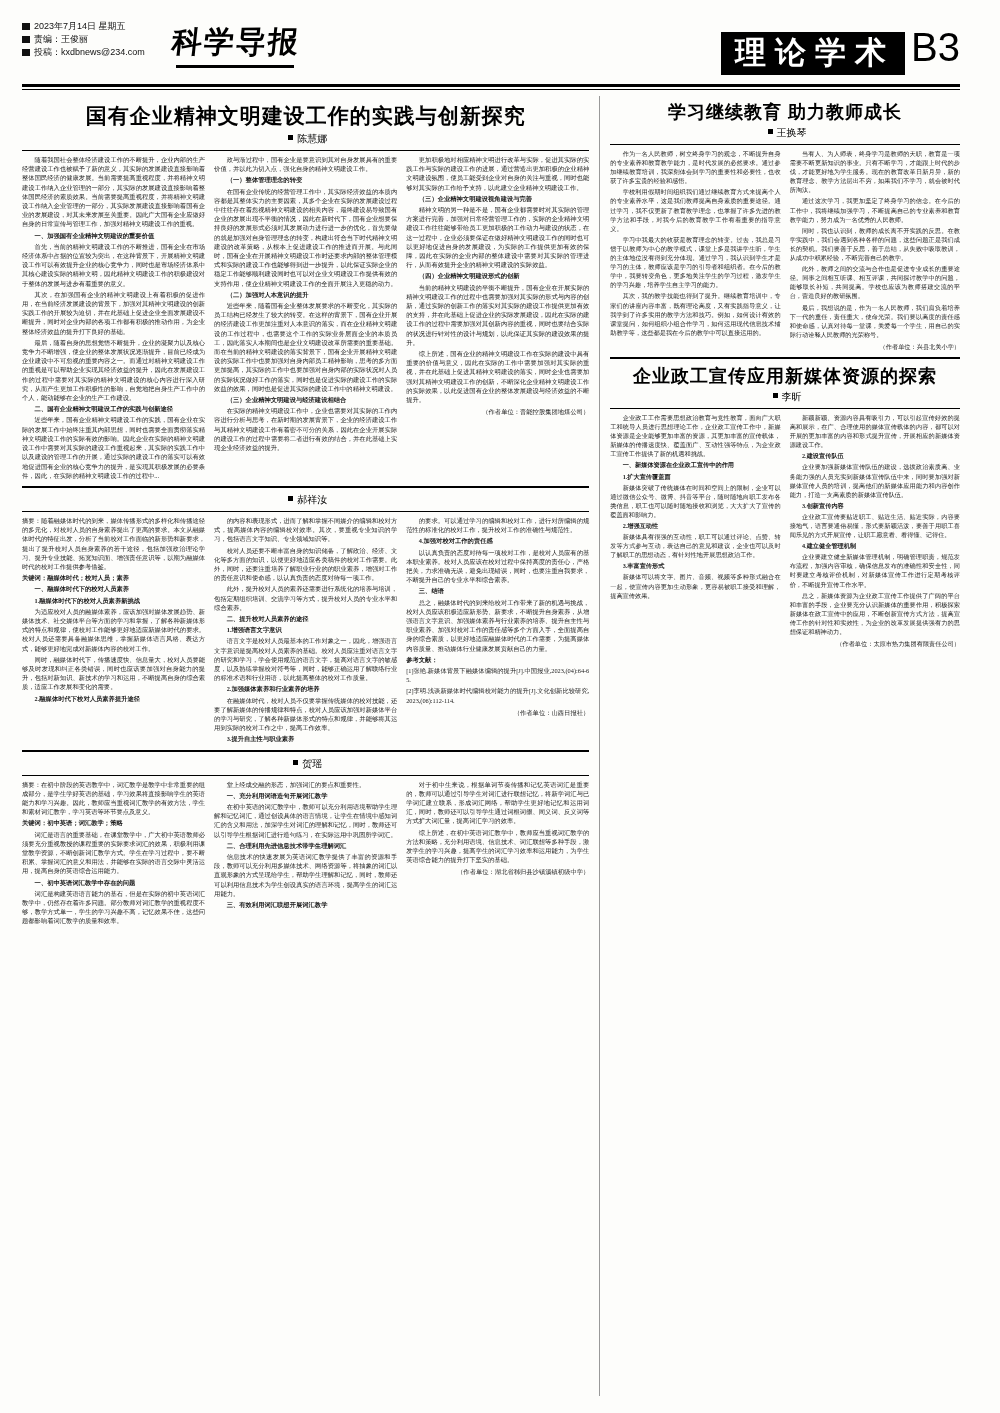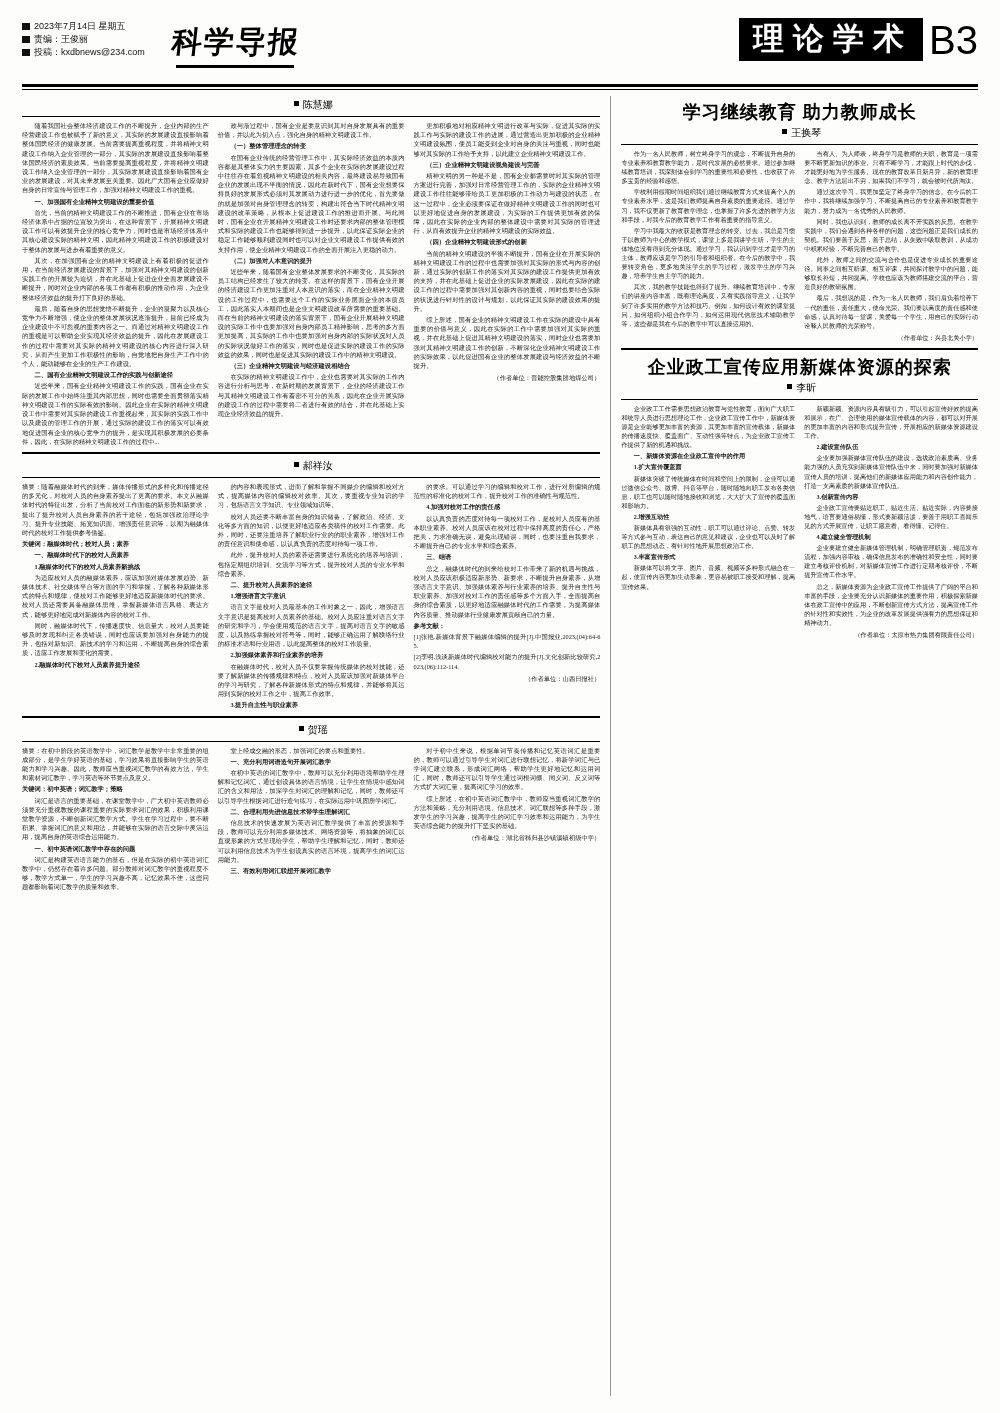--- a/index.html
+++ b/index.html
@@ -4,21 +4,21 @@
 <style>
   html,body{margin:0;padding:0;background:#ffffff;}
   body{
     width:1000px;height:1413px;position:relative;
     font-family:"Liberation Serif","DejaVu Serif",serif;
     color:#000;
     background:#fdfdfb;
   }
   .page{
     position:absolute;inset:0;
-    padding:18px 22px 10px 22px;
+    padding:18px 40px 10px 22px;
     box-sizing:border-box;
   }
   
   .masthead{
     display:flex;align-items:flex-start;justify-content:space-between;
     height:62px;position:relative;
   }
   .mast-left{
     font-size:9px;line-height:13px;color:#111;
     font-family:"Liberation Sans","DejaVu Sans",sans-serif;
@@ -43,20 +43,21 @@
   }
   .mast-right{
     display:flex;align-items:center;gap:6px;
   }
   .section-badge{
     background:#000;color:#fff;font-weight:bold;
     font-size:31px;letter-spacing:9px;
     padding:5px 10px 7px 14px;
     font-family:"Liberation Sans","DejaVu Sans",sans-serif;
     line-height:1;
+    margin-top:14px;
   }
   .section-badge span{display:inline-block;}
   .page-no{
     font-size:40px;font-weight:normal;line-height:1;
     font-family:"Liberation Sans","DejaVu Sans",sans-serif;
   }
   .mast-rule{
     height:3px;background:#000;margin-top:4px;
   }
   .mast-rule.thin{height:1px;margin-top:2px;}
@@ -131,20 +132,21 @@
   </div>
 
   <div class="mast-rule"></div>
   <div class="mast-rule thin"></div>
 
   <div class="body">
 
     <div class="col-left">
 
       <div class="article">
+        <div class="art-title t-main">国有企业精神文明建设工作的实践与创新探究</div>
         <div class="byline"><span class="sq"></span><span>陈慧娜</span></div>
         <div class="rule"></div>
         <div class="cols">
           <div class="txt">
             <p>随着我国社会整体经济建设工作的不断提升，企业内部的生产经营建设工作也被赋予了新的意义，其实际的发展建设直接影响着整体国民经济的健康发展。当前需要提高重视程度，并将精神文明建设工作纳入企业管理的一部分，其实际的发展建设直接影响着整体国民经济的素质效果。当前需要提高重视程度，并将精神文明建设工作纳入企业管理的一部分，其实际发展建设直接影响着国有企业的发展建设，对其未来发展至关重要。因此广大国有企业应做好自身的日常宣传与管理工作，加强对精神文明建设工作的重视。</p>
             <p class="sub">一、加强国有企业精神文明建设的重要价值</p>
             <p>首先，当前的精神文明建设工作的不断推进，国有企业在市场经济体系中占据的位置较为突出，在这种背景下，开展精神文明建设工作可以有效提升企业的核心竞争力，同时也是市场经济体系中其核心建设实际的精神文明，因此精神文明建设工作的积极建设对于整体的发展与进步有着重要的意义。</p>
             <p>其次，在加强国有企业的精神文明建设上有着积极的促进作用，在当前经济发展建设的背景下，加强对其精神文明建设的创新实践工作的开展较为迫切，并在此基础上促进企业全面发展建设不断提升，同时对企业内部的各项工作都有积极的推动作用，为企业整体经济效益的提升打下良好的基础。</p>
             <p>最后，随着自身的思想觉悟不断提升，企业的凝聚力以及核心竞争力不断增强，使企业的整体发展状况逐渐提升，目前已经成为企业建设中不可忽视的重要内容之一。而通过对精神文明建设工作的重视是可以帮助企业实现其经济效益的提升，因此在发展建设工作的过程中需要对其实际的精神文明建设的核心内容进行深入研究，从而产生更加工作积极性的影响，自觉地把自身生产工作中的个人，能动能够在企业的生产工作建设。</p>
             <p class="sub">二、国有企业精神文明建设工作的实践与创新途径</p>

